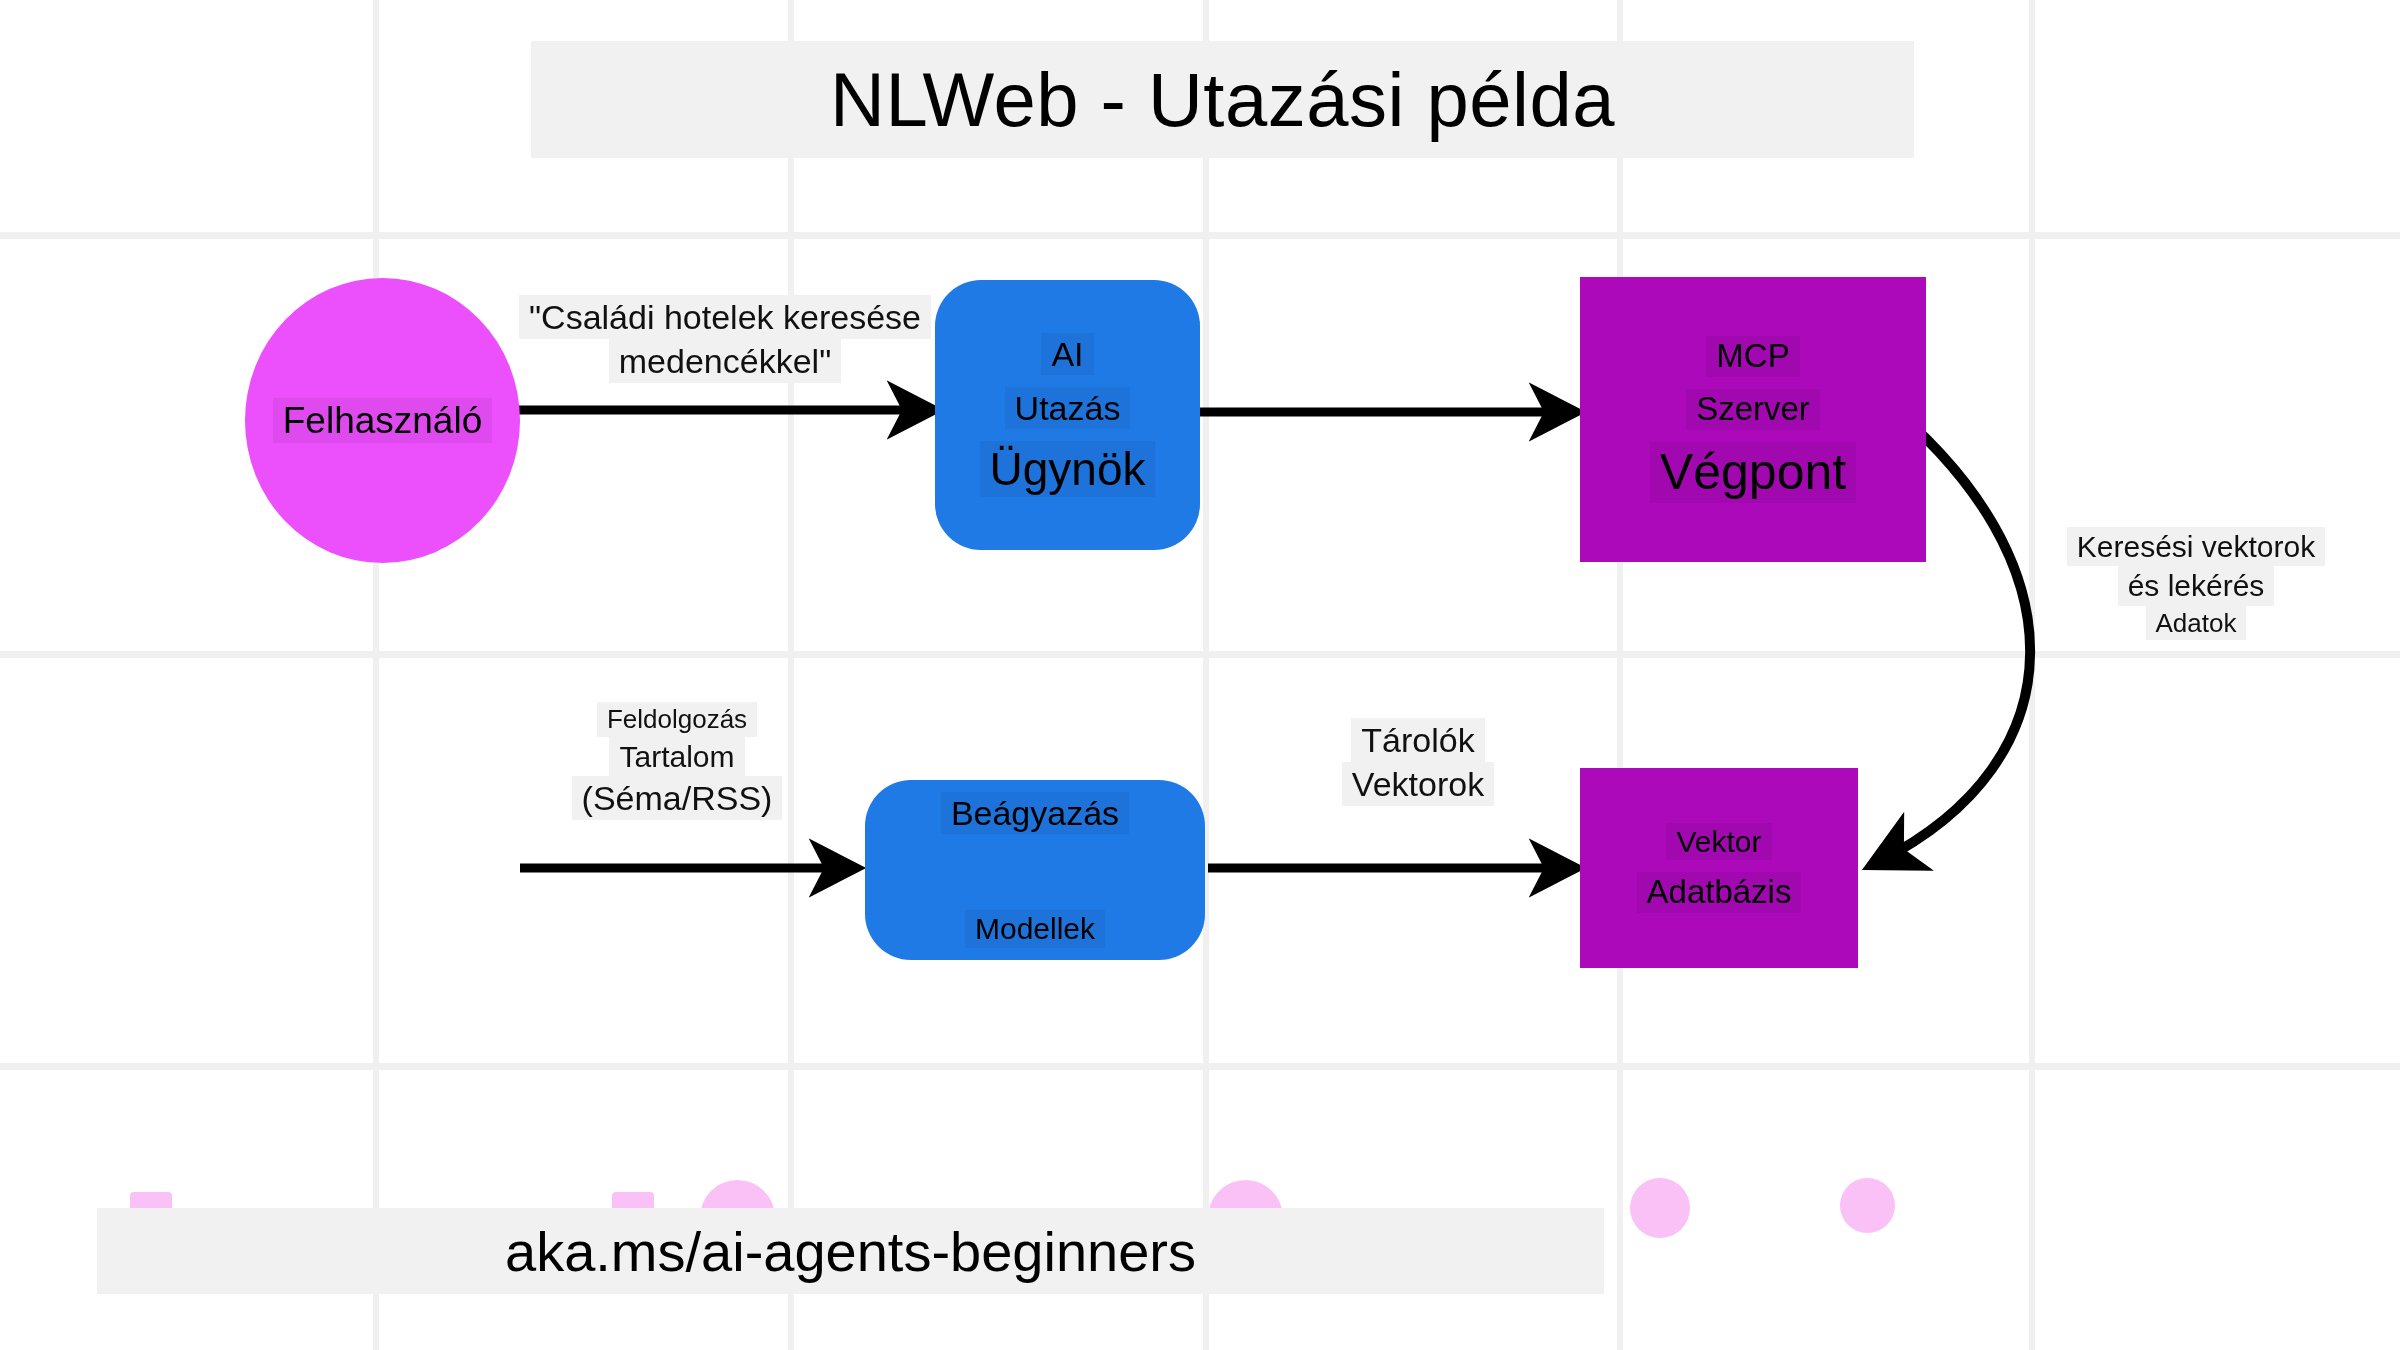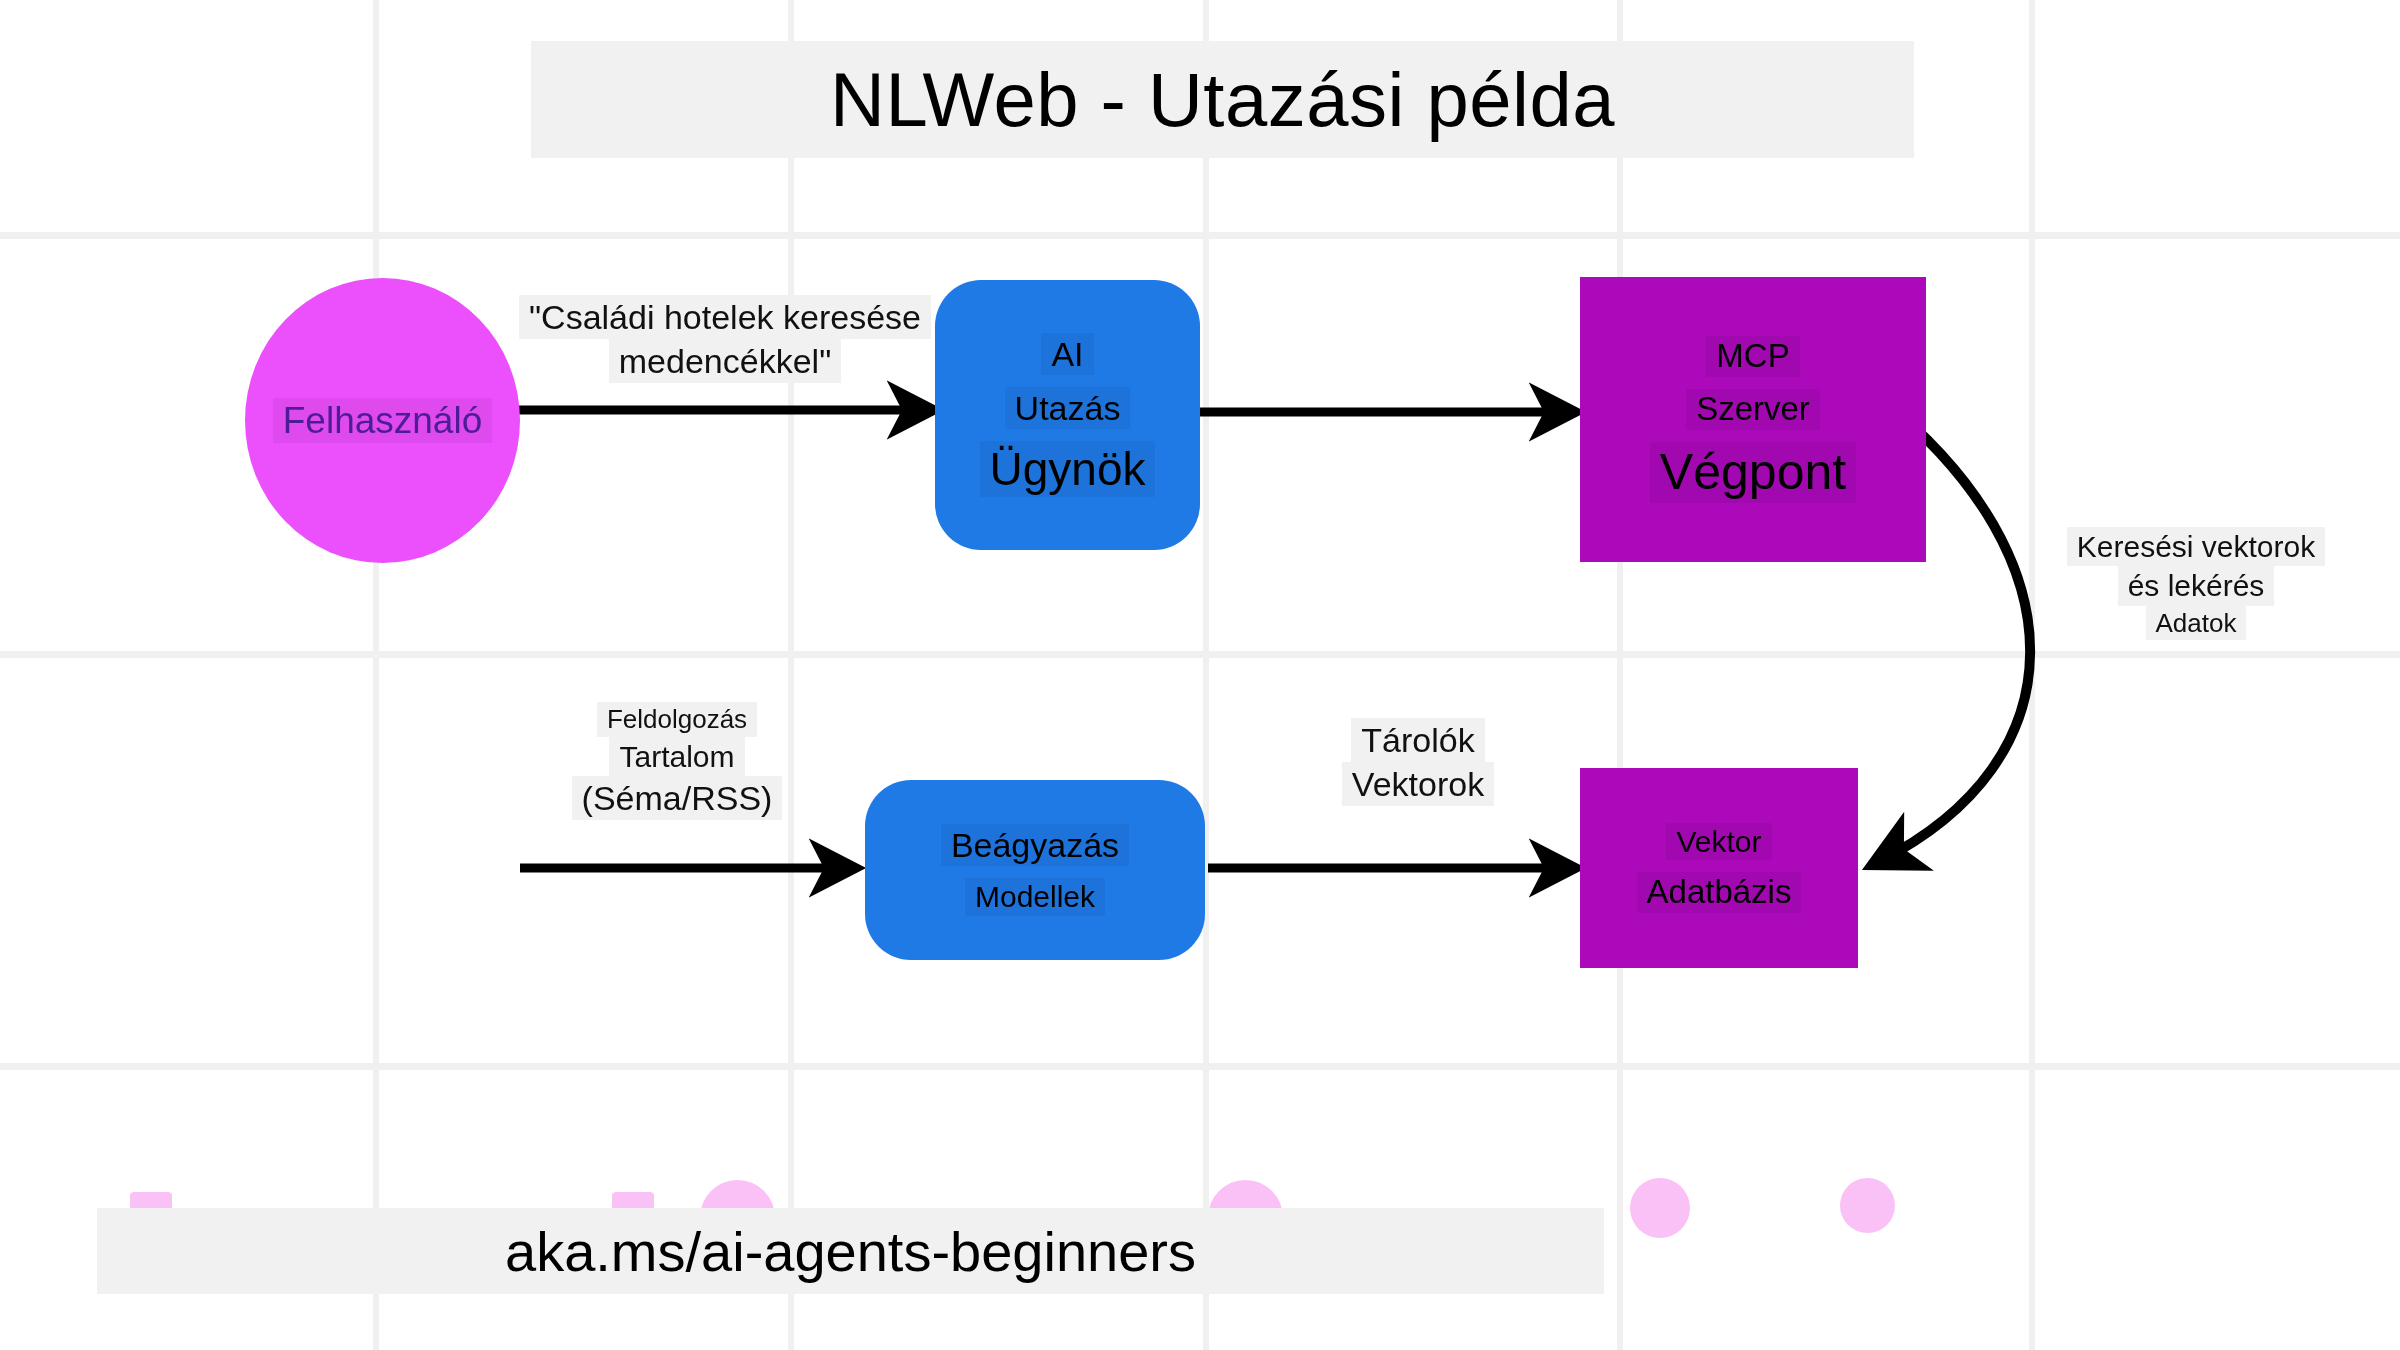--- a/index.html
+++ b/index.html
@@ -46,21 +46,21 @@
   .node-rect {
     background: #ac09bb;
   }
   .node-line {
     display: block;
     white-space: nowrap;
     line-height: 1.18;
     padding: 1px 10px;
   }
   .node-circle .node-line {
-    color: #4c1d95;
+    color: #000000;
     background: rgba(0,0,0,0.055);
     font-size: 37px;
   }
   .node-round .node-line,
   .node-rect .node-line {
     color: #000000;
     background: rgba(0,0,0,0.055);
   }
   .node-round .node-line { font-size: 34px; }
   .node-rect .node-line  { font-size: 33px; }
@@ -175,21 +175,21 @@
 
   <div class="node node-rect" style="left:1580px; top:277px; width:346px; height:285px;">
     <span class="node-line">MCP</span>
     <div class="node-gap"></div>
     <span class="node-line">Szerver</span>
     <div class="node-gap"></div>
     <span class="node-line xl">Végpont</span>
   </div>
 
 
-  <div class="node node-round" style="left:865px; top:780px; width:340px; height:180px;">
+  <div class="node node-round" style="left:865px; top:780px; width:340px; height:180px;gap:32px;">
     <span class="node-line">Beágyazás</span>
     <div class="node-gap"></div>
     <span class="node-line sm">Modellek</span>
   </div>
 
   <div class="node node-rect" style="left:1580px; top:768px; width:278px; height:200px;">
     <span class="node-line sm">Vektor</span>
     <div class="node-gap"></div>
     <span class="node-line">Adatbázis</span>
   </div>

